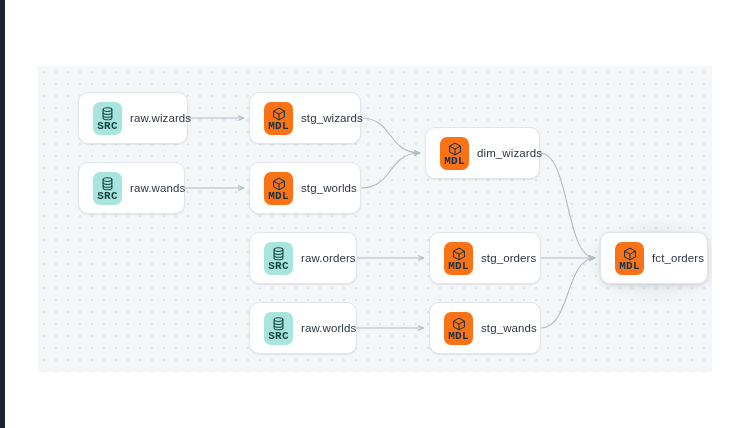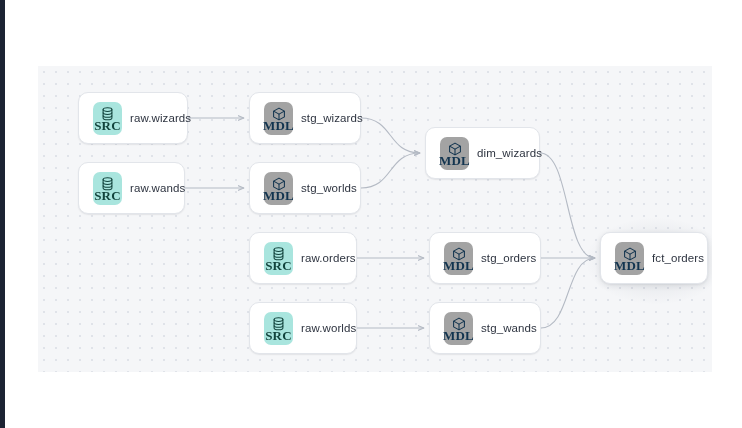--- a/index.html
+++ b/index.html
@@ -79,29 +79,29 @@
     width: 29px;
     height: 33px;
     border-radius: 7px;
     display: flex;
     flex-direction: column;
     align-items: center;
     justify-content: center;
     gap: 0px;
   }
   .badge.src { background: #a9e5de; }
-  .badge.mdl { background: #a3a3a3; }
+  .badge.mdl { background: #f97316; }
 
   .badge svg { display: block; }
   .badge .badge-text {
-    font-size: 13px;
+    font-size: 11px;
     line-height: 8px;
     font-weight: 700;
     letter-spacing: 0.2px;
-    font-family: Liberation Serif, serif;
+    font-family: Liberation Mono, monospace;
     color: #1f2a37;
     margin-top: 1px;
   }
   .badge.src .badge-text { color: #12443d; }
   .badge.mdl .badge-text { color: #12344f; }
 
   .node-label {
     margin-left: 8px;
     font-size: 11.5px;
     color: #2e3440;

